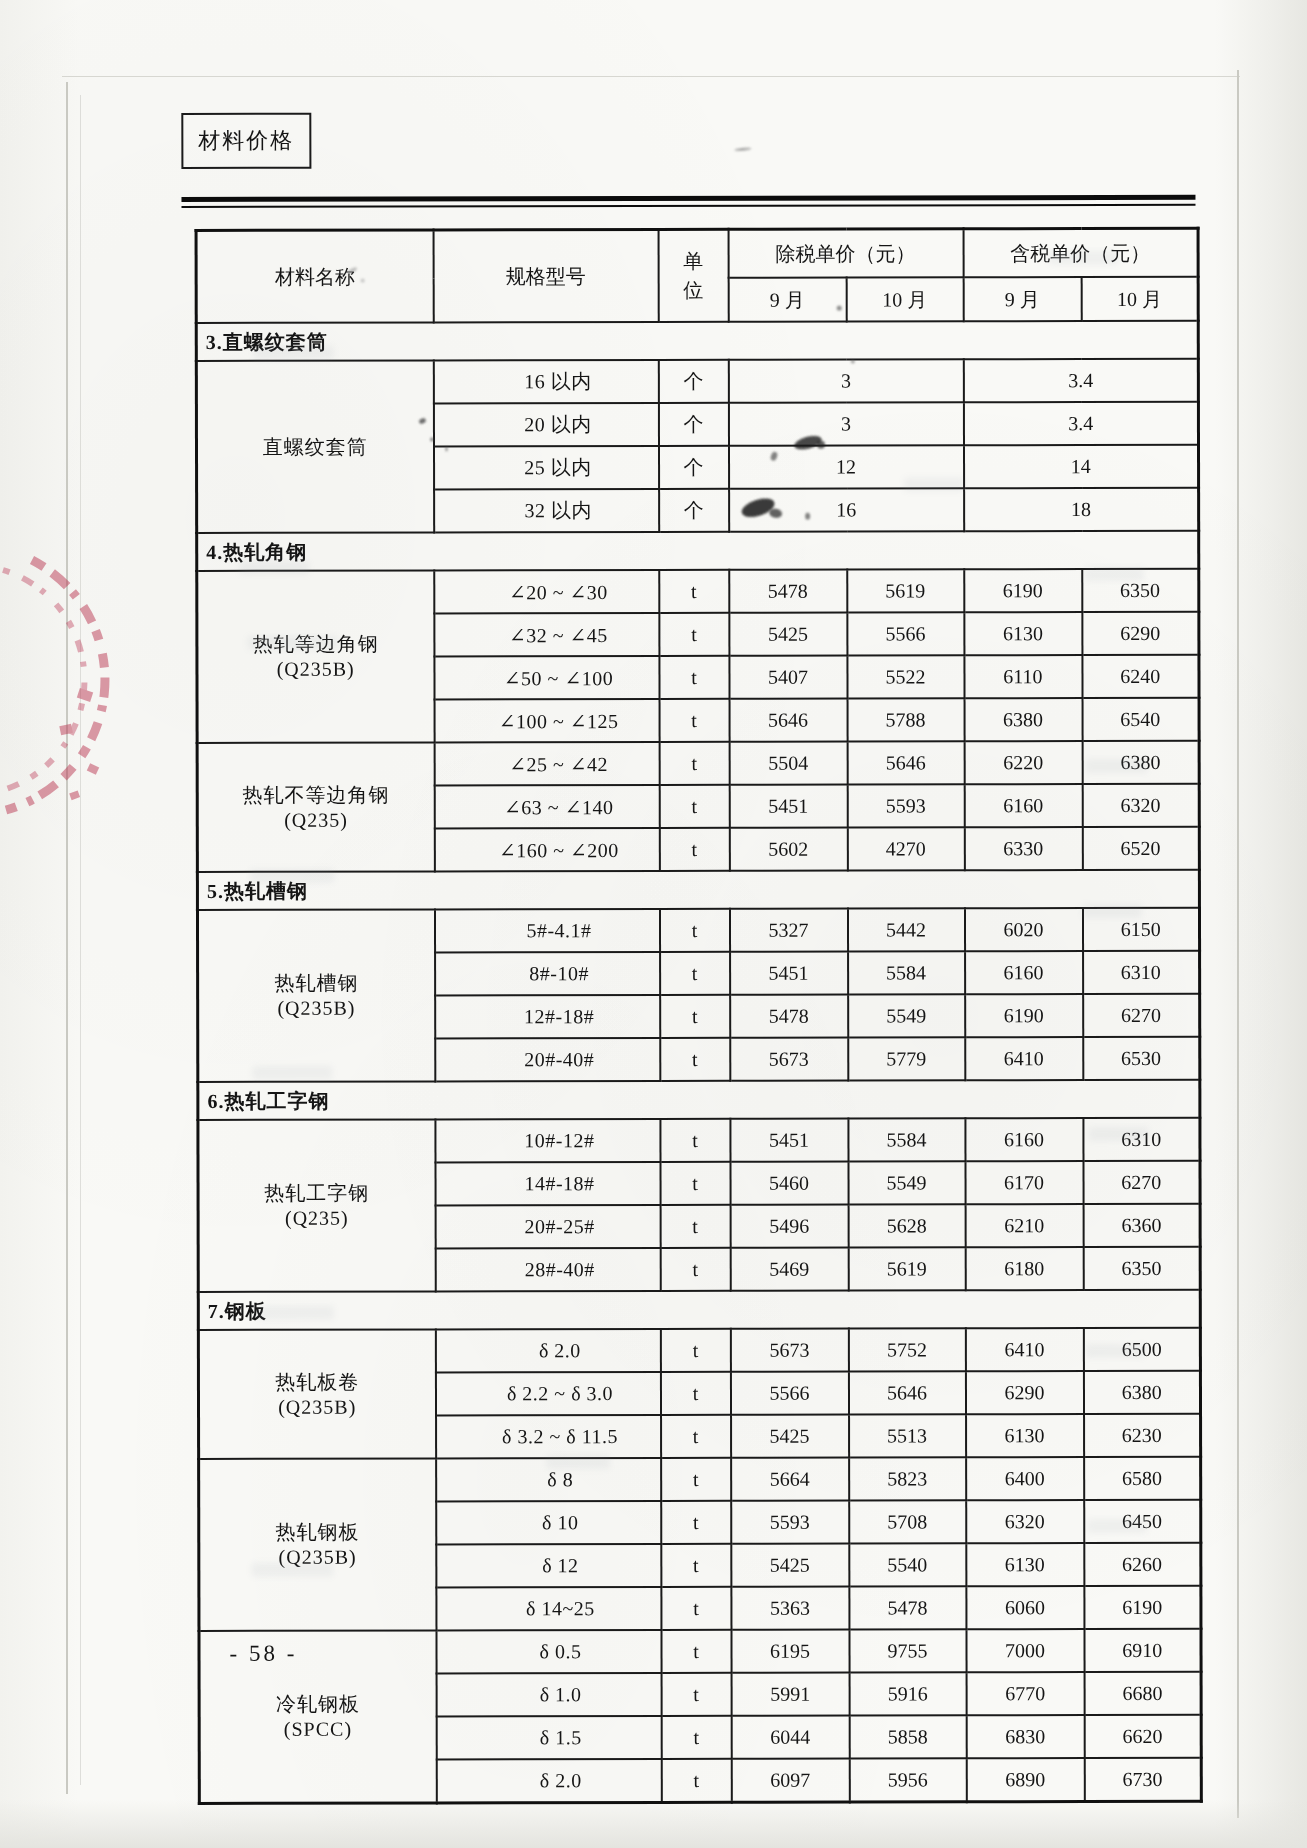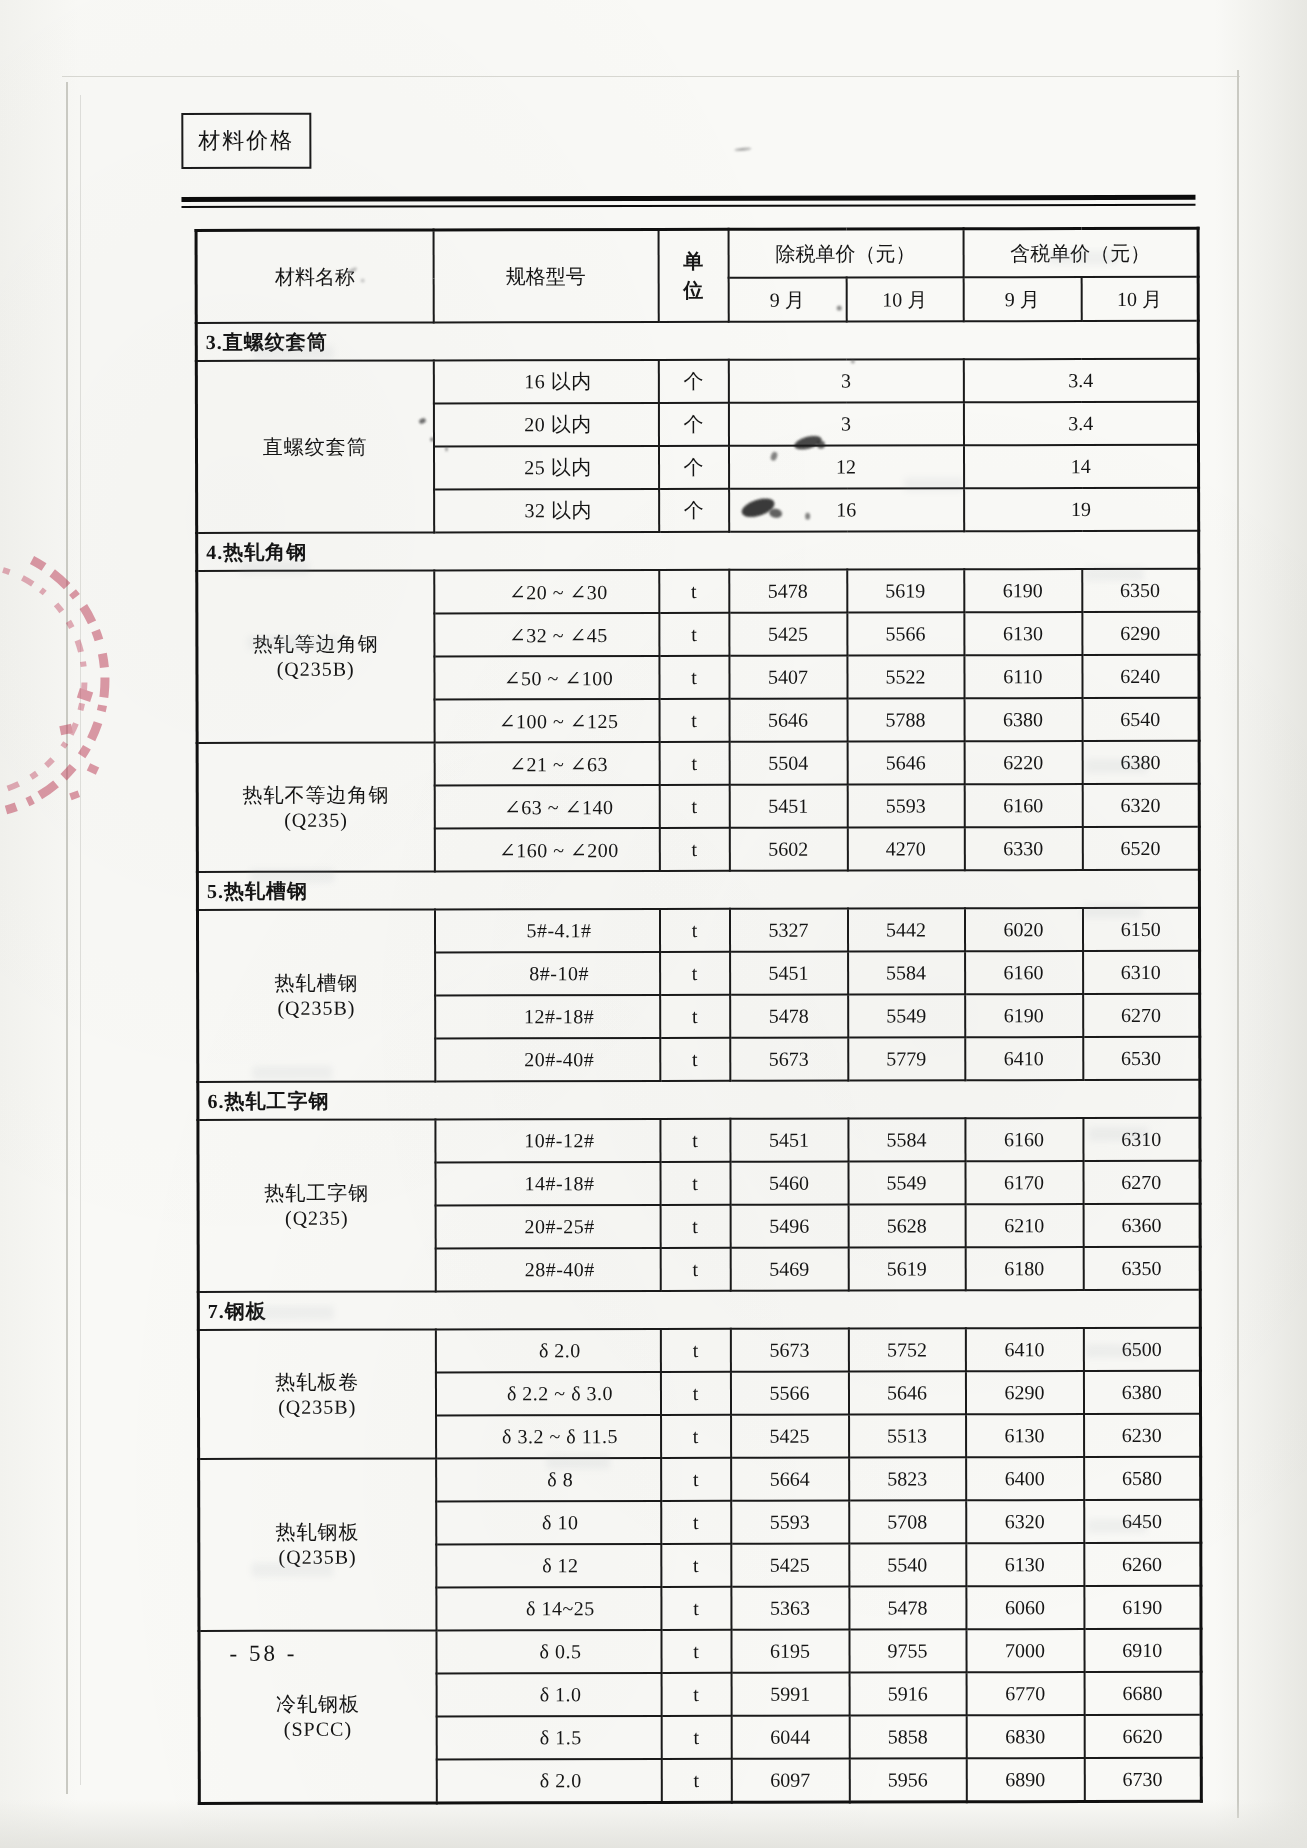--- a/index.html
+++ b/index.html
@@ -46,21 +46,21 @@
     padding:0;overflow:hidden;
   }
   .price thead tr.h1{height:38px;}
   .price thead tr.h2{height:34px;}
   .price tr.section{height:38px;}
   .price tr.section td{
     text-align:left;padding-left:8px;font-size:20px;font-weight:600;letter-spacing:1px;
   }
   .price tr.data{height:43px;}
   .price td.mat{line-height:1.25;font-size:20px;letter-spacing:1px;}
-  .price th.unit{word-break:break-all;padding:16px 23px;line-height:1.45;font-weight:bold;}
+  .price th.unit{word-break:break-all;padding:16px 23px;line-height:1.45;}
   .price td.spec{letter-spacing:0.5px;padding-left:24px;}
   
   .stamp{position:absolute;left:0px;top:540px;pointer-events:none;}
   
   .smudge{position:absolute;border-radius:50%;pointer-events:none;}
   .ghost{position:absolute;background:#8a94a0;opacity:.09;filter:blur(3px);
     border-radius:3px;pointer-events:none;}
   
   .footer{position:absolute;left:228px;top:1640px;font-size:23px;letter-spacing:3px;}
 </style>
@@ -145,21 +145,21 @@
           <tr class="data">
             <td class="spec">25 以内</td>
             <td>个</td>
             <td colspan="2">12</td>
             <td colspan="2">14</td>
           </tr>
           <tr class="data">
             <td class="spec">32 以内</td>
             <td>个</td>
             <td colspan="2">16</td>
-            <td colspan="2">19</td>
+            <td colspan="2">18</td>
           </tr>
           <tr class="section">
             <td colspan="7">4.热轧角钢</td>
           </tr>
           <tr class="data">
             <td rowspan="4" class="mat">
               <div>热轧等边角钢</div>
               <div>(Q235B)</div>
             </td>
             <td class="spec">∠20 ~ ∠30</td>
@@ -191,21 +191,21 @@
             <td>5646</td>
             <td>5788</td>
             <td>6380</td>
             <td>6540</td>
           </tr>
           <tr class="data">
             <td rowspan="3" class="mat">
               <div>热轧不等边角钢</div>
               <div>(Q235)</div>
             </td>
-            <td class="spec">∠21 ~ ∠63</td>
+            <td class="spec">∠25 ~ ∠42</td>
             <td>t</td>
             <td>5504</td>
             <td>5646</td>
             <td>6220</td>
             <td>6380</td>
           </tr>
           <tr class="data">
             <td class="spec">∠63 ~ ∠140</td>
             <td>t</td>
             <td>5451</td>

